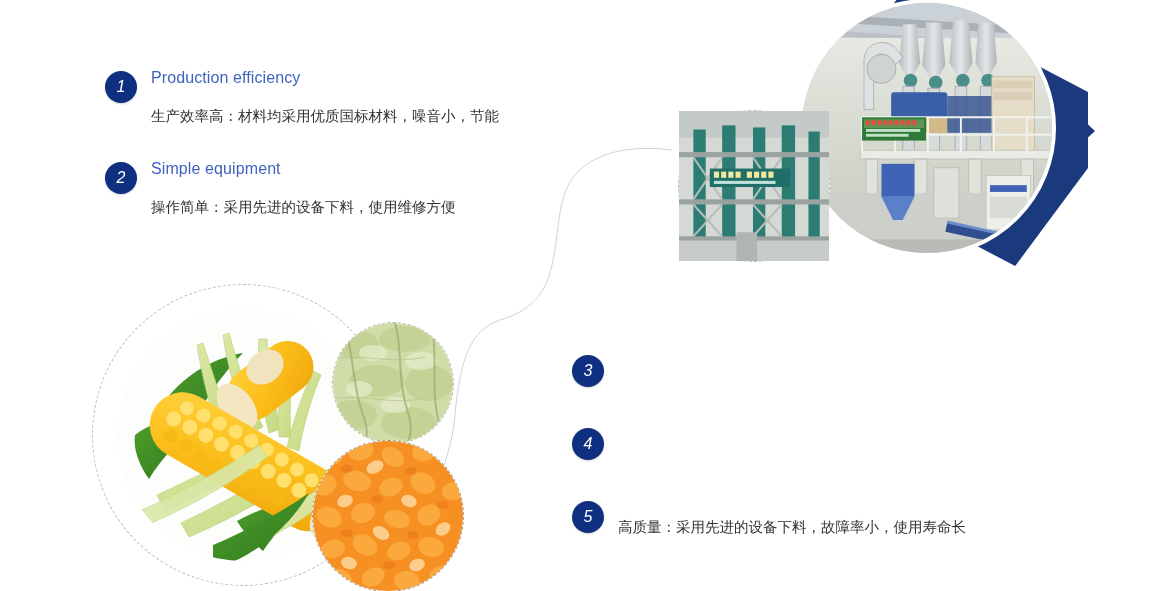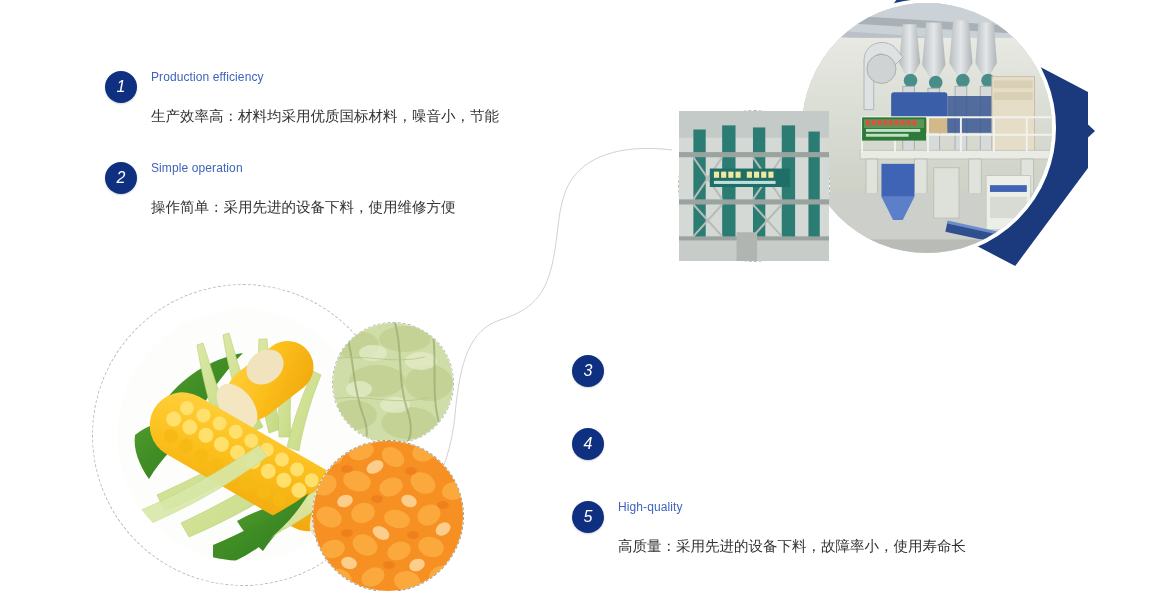--- a/index.html
+++ b/index.html
@@ -34,21 +34,21 @@
     font-weight:500;
     display:flex;align-items:center;justify-content:center;
     margin-top:3px;
     box-shadow:0 1px 2px rgba(0,0,0,.18);
     line-height:1;
     letter-spacing:0;
   }
   .feature-text{margin-left:14px;padding-top:0;}
   .feature-title{
     color:#3f63bd;
-    font-size:12px;
+    font-size:16px;
     line-height:19px;
     font-weight:400;
     letter-spacing:.1px;
     white-space:nowrap;
   }
   .feature-desc{
     color:#333333;
     font-size:14.5px;
     line-height:22px;
     margin-top:18px;
@@ -449,40 +449,39 @@
       <div class="badge">1</div>
       <div class="feature-text">
         <div class="feature-title">Production efficiency</div>
         <div class="feature-desc">生产效率高：材料均采用优质国标材料，噪音小，节能</div>
       </div>
     </div>
 
     <div class="feature-item">
       <div class="badge">2</div>
       <div class="feature-text">
-        <div class="feature-title">Simple operation</div>
+        <div class="feature-title">Simple equipment</div>
         <div class="feature-desc">操作简单：采用先进的设备下料，使用维修方便</div>
       </div>
     </div>
   </div>
 
   <div class="feature-list right">
 
     <div class="feature-item">
       <div class="badge">3</div>
     </div>
 
     <div class="feature-item">
       <div class="badge">4</div>
       <div class="feature-text">
       </div>
     </div>
 
     <div class="feature-item">
       <div class="badge">5</div>
       <div class="feature-text">
-        <div class="feature-title">High-quality</div>
         <div class="feature-desc">高质量：采用先进的设备下料，故障率小，使用寿命长</div>
       </div>
     </div>
   </div>
 
 </div>
 
 </body></html>

